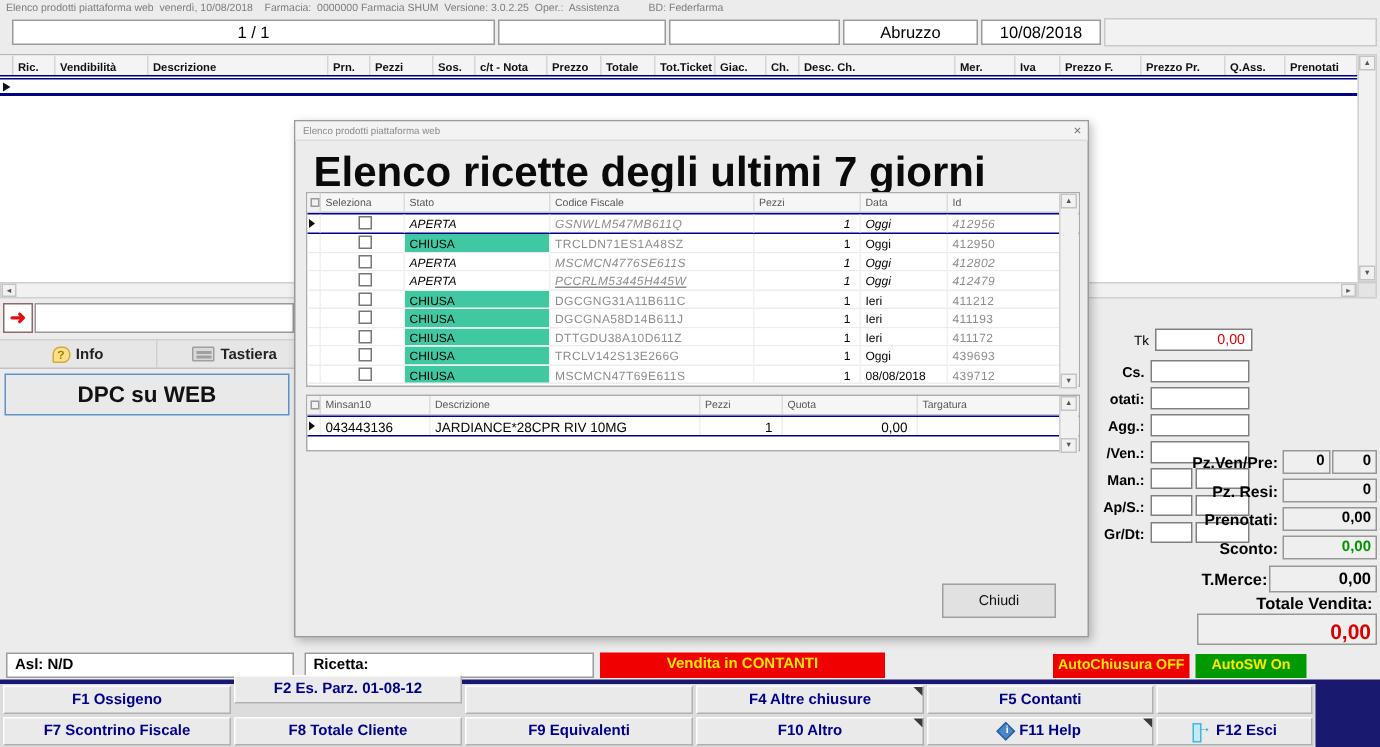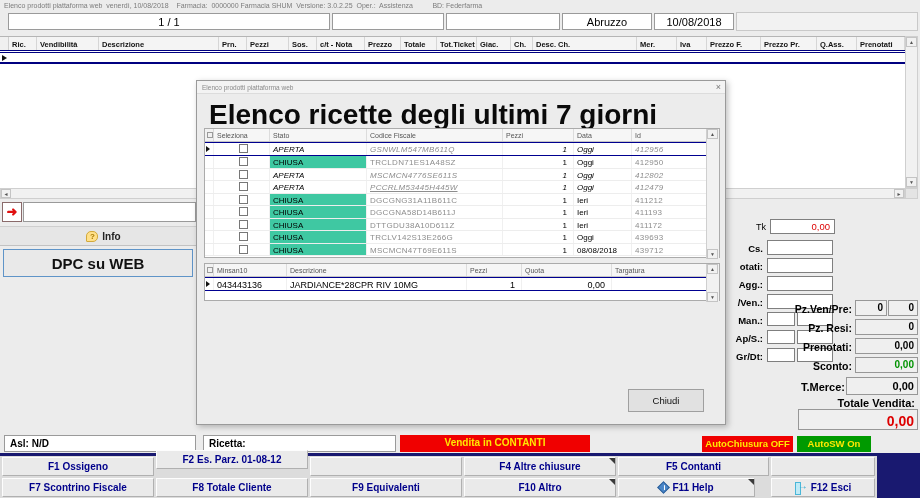--- a/index.html
+++ b/index.html
@@ -142,20 +142,24 @@
   <div id="mt-corner-sq"></div>
 
   <div id="arrow-box">➜</div>
   <input id="scan-input" type="text" style="">
 
   <div id="tabs">
     <div class="tab">
       <span class="info-icon">?</span>
       <span>Info</span>
     </div>
+    <div class="tab" style="border-right:none;">
+      <span class="kbd-icon"></span>
+      <span>Tastiera</span>
+    </div>
   </div>
 
   <button id="dpc-btn">DPC su WEB</button>
 
   <span class="tk-label" style="left:756px; top:222px;">Tk</span>
   <div class="rfield" style="left:770px; top:219px; width:65px; height:15px; font-size:9.5px; color:#dd0000; text-align:right; padding:1px 4px 0 0;">0,00</div>
 
   <span class="rlabel" style="right:157px; top:243px;">Cs.</span>
   <div class="rfield" style="left:767px; top:240px; width:66px; height:15px;"></div>
   <span class="rlabel" style="right:157px; top:261px;">otati:</span>
@@ -395,21 +399,21 @@
     <button class="fkey" style="left: 156px; width: 152px; top: 477.5px;">
       <span>F8 Totale Cliente</span>
     </button>
     <button class="fkey" style="left: 310px; width: 152px; top: 477.5px;">
       <span>F9 Equivalenti</span>
     </button>
     <button class="fkey" style="left: 464px; width: 152px; top: 477.5px;">
       <span>F10 Altro</span>
       <span class="corner"></span>
     </button>
-    <button class="fkey" style="left: 618px; width: 137px; top: 477.5px;">
+    <button class="fkey" style="left: 618px; width: 151px; top: 477.5px;">
       <i class="help-icon"></i>
       <span>F11 Help</span>
       <span class="corner"></span>
     </button>
     <button class="fkey" style="left: 771px; width: 104px; top: 477.5px;">
       <i class="exit-icon"></i>
       <span>F12 Esci</span>
     </button>
   </div>
 

